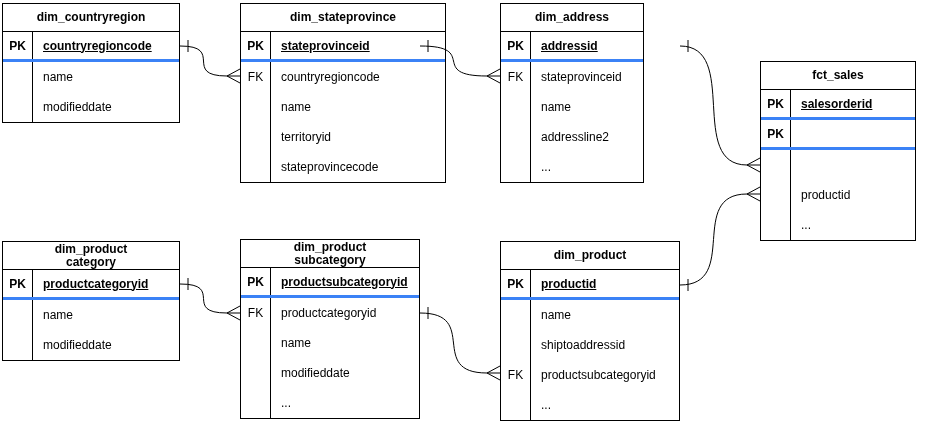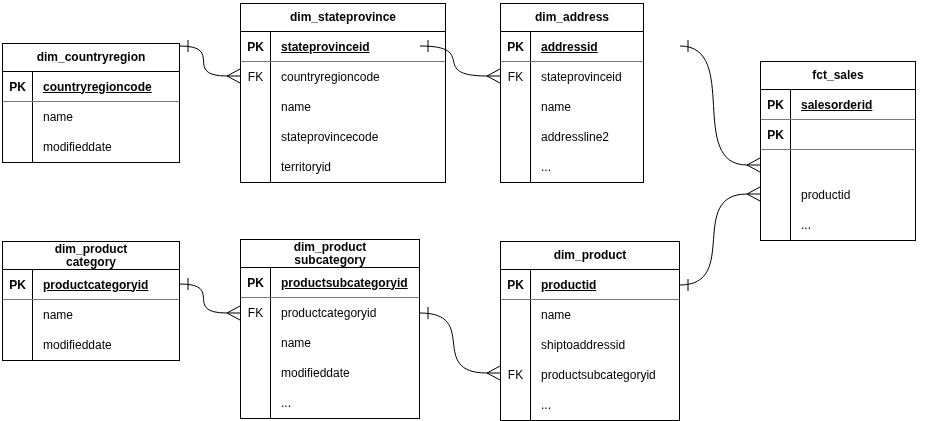--- a/index.html
+++ b/index.html
@@ -28,21 +28,21 @@
     justify-content: center;
     font-weight: bold;
     line-height: 13px;
     box-sizing: border-box;
   }
   .t-row {
     display: flex;
     height: 30px;
     box-sizing: border-box;
   }
-  .t-row.pk-row { border-bottom: 1px solid #3b82f6; }
+  .t-row.pk-row { border-bottom: 3px solid #3b82f6; }
   .t-key {
     width: 30px;
     flex: none;
     border-right: 1px solid #000;
     display: flex;
     align-items: center;
     justify-content: center;
     box-sizing: border-box;
   }
   .t-key.bold { font-weight: bold; }
@@ -66,21 +66,21 @@
     stroke: #000;
     stroke-width: 1;
     fill: none;
   }
 </style>
 </head>
 <body>
 
 <div id="canvas">
   <div id="tables">
-      <div class="er-table" style="left: 2px; top: 3px; width: 178px; margin-top: 40px;">
+      <div class="er-table" style="left: 2px; top: 3px; width: 178px;">
         <div class="t-title">
           <span>dim_countryregion</span>
         </div>
         <div class="t-row pk-row">
           <div class="t-key bold">PK</div>
           <div class="t-field pk">countryregioncode</div>
         </div>
         <div class="t-row">
           <div class="t-key"></div>
           <div class="t-field">name</div>
@@ -101,25 +101,25 @@
         <div class="t-row">
           <div class="t-key">FK</div>
           <div class="t-field">countryregioncode</div>
         </div>
         <div class="t-row">
           <div class="t-key"></div>
           <div class="t-field">name</div>
         </div>
         <div class="t-row">
           <div class="t-key"></div>
+          <div class="t-field">territoryid</div>
+        </div>
+        <div class="t-row">
+          <div class="t-key"></div>
           <div class="t-field">stateprovincecode</div>
-        </div>
-        <div class="t-row">
-          <div class="t-key"></div>
-          <div class="t-field">territoryid</div>
         </div>
       </div>
       <div class="er-table" style="left: 500px; top: 3px; width: 144px;">
         <div class="t-title">
           <span>dim_address</span>
         </div>
         <div class="t-row pk-row">
           <div class="t-key bold">PK</div>
           <div class="t-field pk">addressid</div>
         </div>

